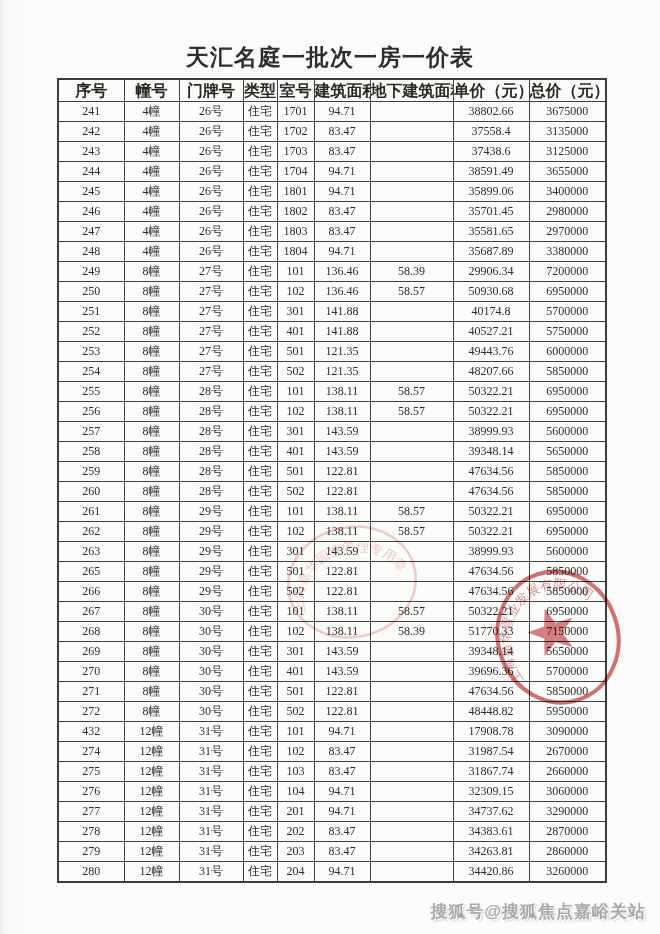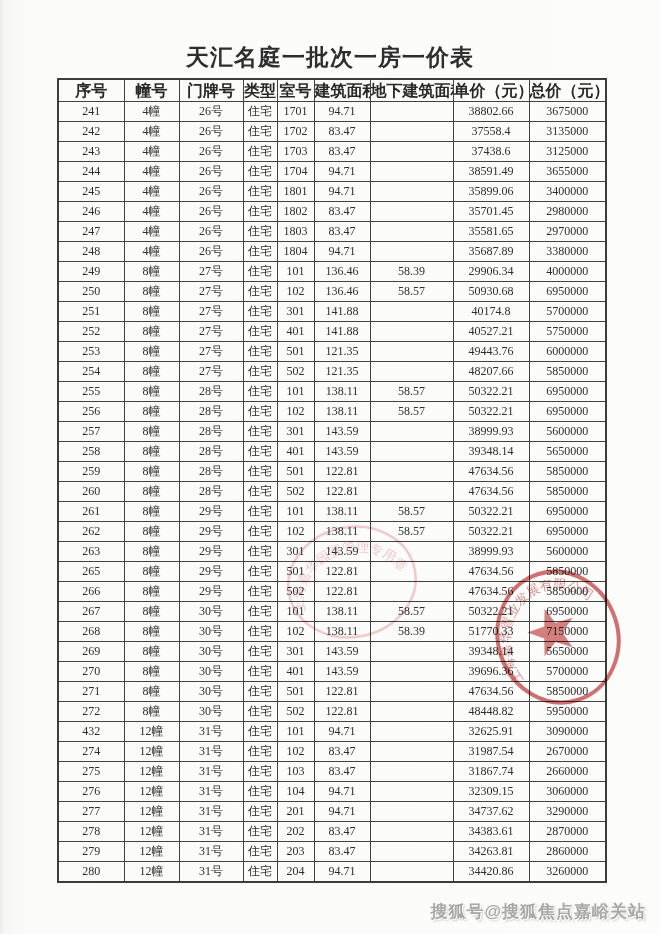--- a/index.html
+++ b/index.html
@@ -167,21 +167,21 @@
         </tr>
         <tr>
           <td>249</td>
           <td>8幢</td>
           <td>27号</td>
           <td>住宅</td>
           <td>101</td>
           <td>136.46</td>
           <td>58.39</td>
           <td>29906.34</td>
-          <td>4000000</td>
+          <td>7200000</td>
         </tr>
         <tr>
           <td>250</td>
           <td>8幢</td>
           <td>27号</td>
           <td>住宅</td>
           <td>102</td>
           <td>136.46</td>
           <td>58.57</td>
           <td>50930.68</td>
@@ -419,21 +419,21 @@
           <td>5950000</td>
         </tr>
         <tr>
           <td>432</td>
           <td>12幢</td>
           <td>31号</td>
           <td>住宅</td>
           <td>101</td>
           <td>94.71</td>
           <td></td>
-          <td>32625.91</td>
+          <td>17908.78</td>
           <td>3090000</td>
         </tr>
         <tr>
           <td>274</td>
           <td>12幢</td>
           <td>31号</td>
           <td>住宅</td>
           <td>102</td>
           <td>83.47</td>
           <td></td>

